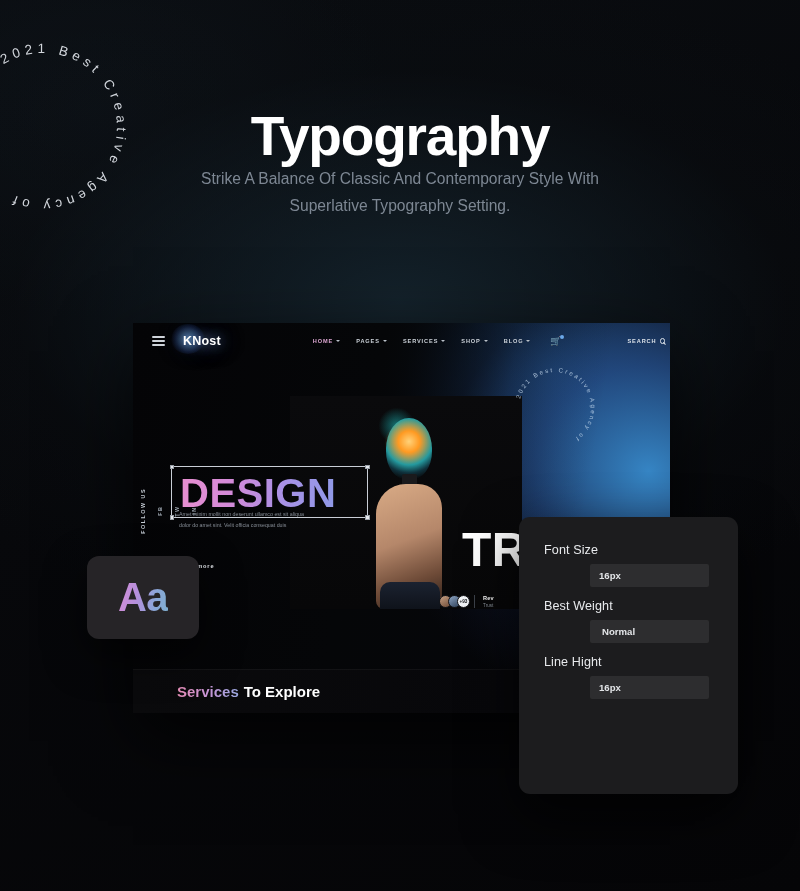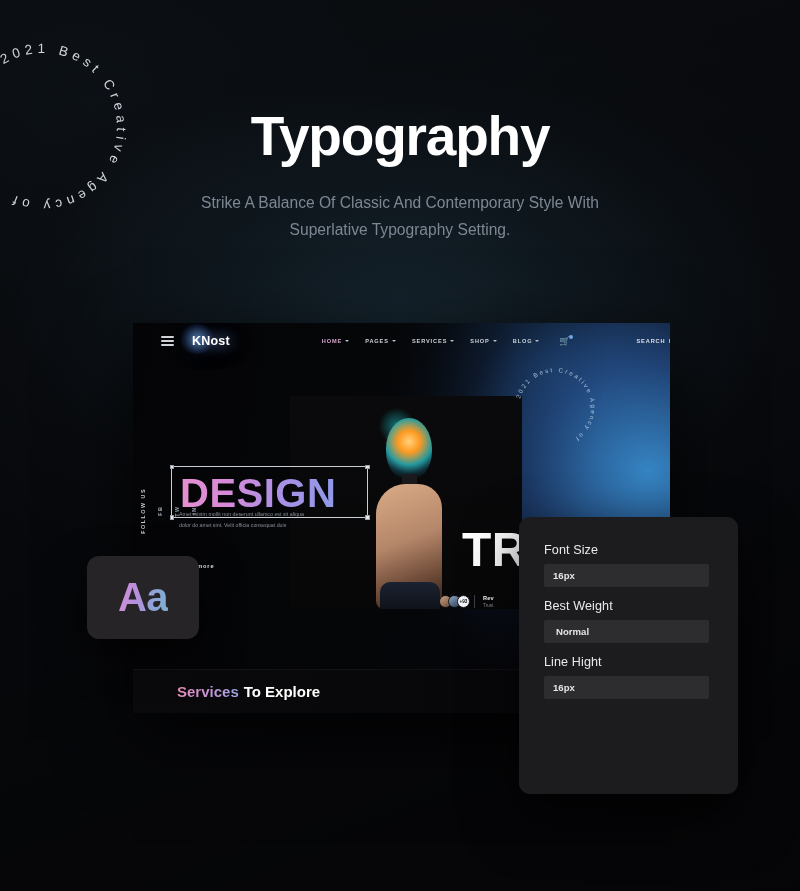--- a/index.html
+++ b/index.html
@@ -36,21 +36,20 @@
   
   .hero-head { position: absolute; left: 0; top: 108px; width: 800px; text-align: center; }
   .hero-title {
     font-size: 55px;
     font-weight: 700;
     color: #ffffff;
     letter-spacing: -1.2px;
     line-height: 1.05;
   }
   .hero-sub {
-    margin-top: 24px;
     font-size: 15.6px;
     color: #7d8793;
     line-height: 1.72;
     font-weight: 400;
   }
 
   
   .mockup {
     position: absolute;
     left: 133px; top: 323px;
@@ -65,21 +64,21 @@
       radial-gradient(ellipse 330px 300px at 96% 38%, rgba(56,139,205,0.95) 0%, rgba(44,92,164,0.62) 35%, rgba(26,40,82,0.25) 62%, rgba(5,5,7,0) 82%),
       radial-gradient(ellipse 260px 240px at 78% 12%, rgba(40,110,180,0.45) 0%, rgba(5,5,7,0) 72%);
   }
   .mock-darkbase {
     position: absolute; left: 0; top: 0; width: 100%; height: 100%;
     background: linear-gradient(100deg, #040406 0%, #050608 42%, rgba(6,10,18,0.2) 64%, rgba(6,10,18,0) 80%);
   }
 
   
   .mock-nav {
-    position: absolute; left: 16px; top: 0; width: 100%; height: 36px;
+    position: absolute; left: 7px; top: 0; width: 100%; height: 36px;
     display: flex; align-items: center; padding: 0 12px;
     z-index: 6;
   }
   .hamburger { width: 13px; display: flex; flex-direction: column; gap: 2.5px; cursor: pointer; }
   .hamburger i { display: block; height: 1.6px; background: #cfd4da; border-radius: 1px; }
   .mock-logo {
     margin-left: 18px;
     position: relative;
     font-size: 12.5px; font-weight: 700; color: #ffffff;
     letter-spacing: 0.2px;
@@ -268,20 +267,21 @@
   .field { margin-bottom: 12px; }
   .field-label {
     font-size: 12.6px; color: #e8eaed; font-weight: 400; letter-spacing: .1px;
     margin-bottom: 7px;
   }
   .field-input {
     height: 23px; background: #2d2d2f; border-radius: 2px;
     display: flex; align-items: center; padding-left: 9px;
     font-size: 9.6px; color: #e3e5e8; font-weight: 700;
     cursor: text;
+    margin-left: 46px;
   }
   .field-input.normal { padding-left: 12px; }
 </style>
 </head>
 <body>
 
 <div class="page">
 
   <div class="badge-circle">
     <svg viewBox="0 0 190 190">

